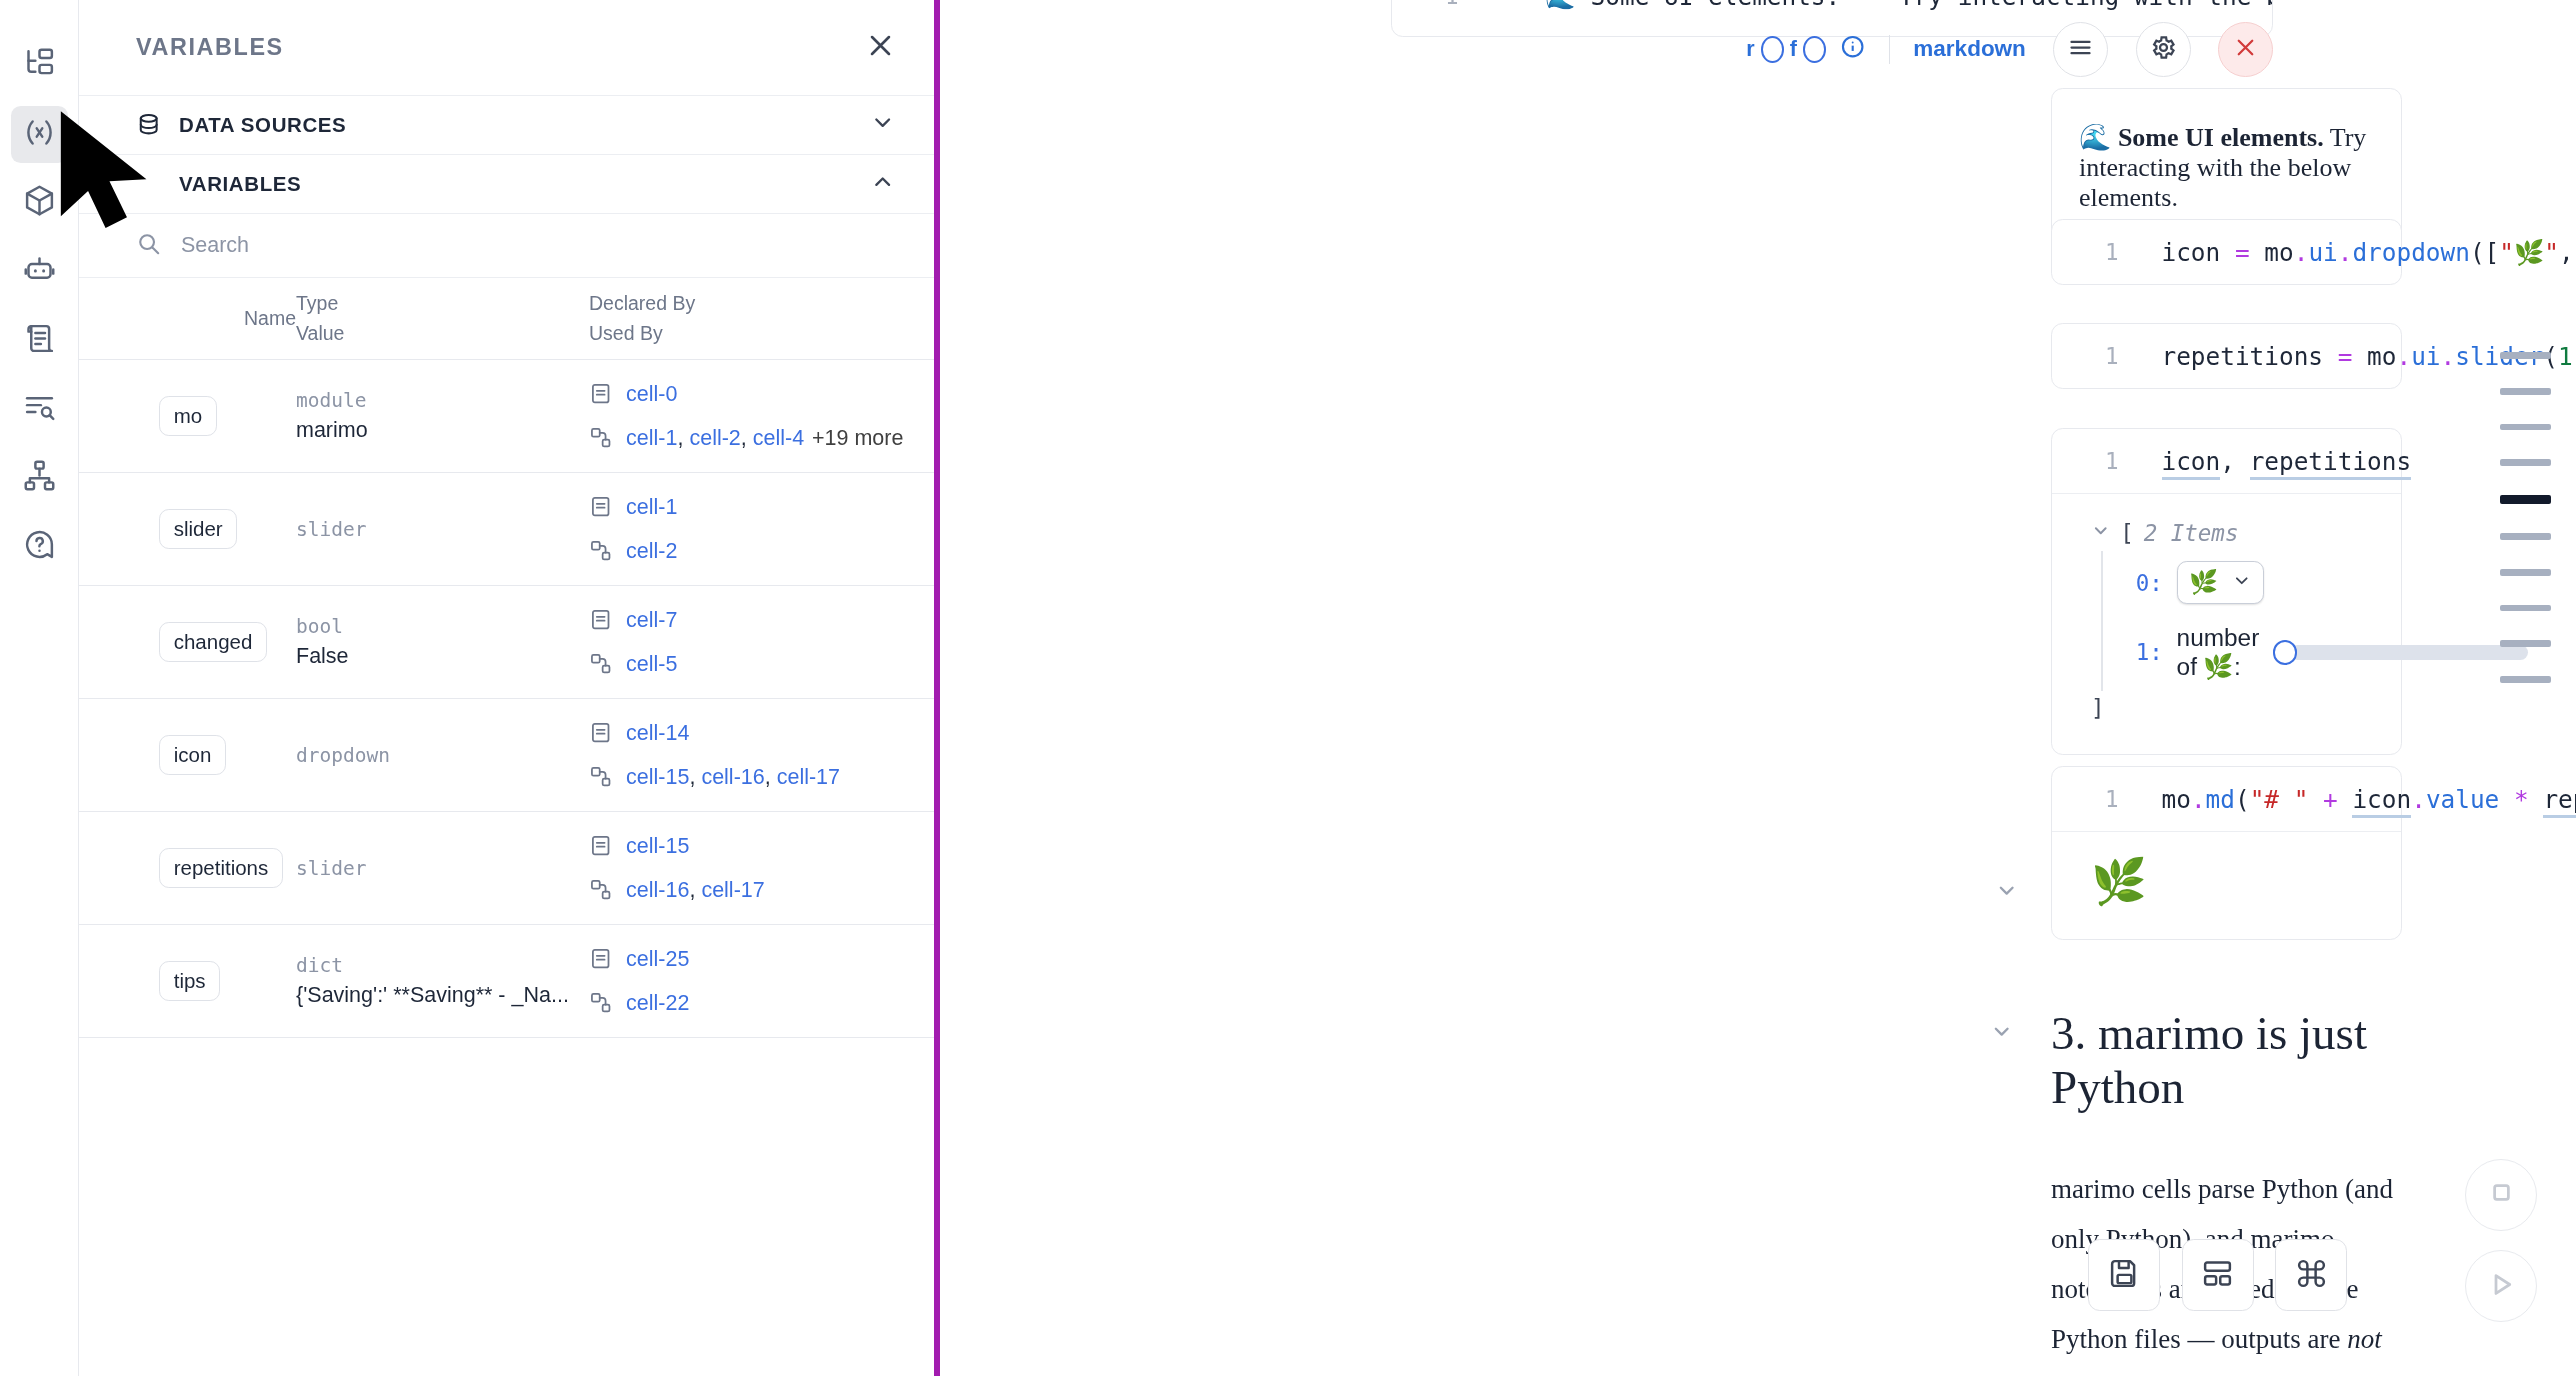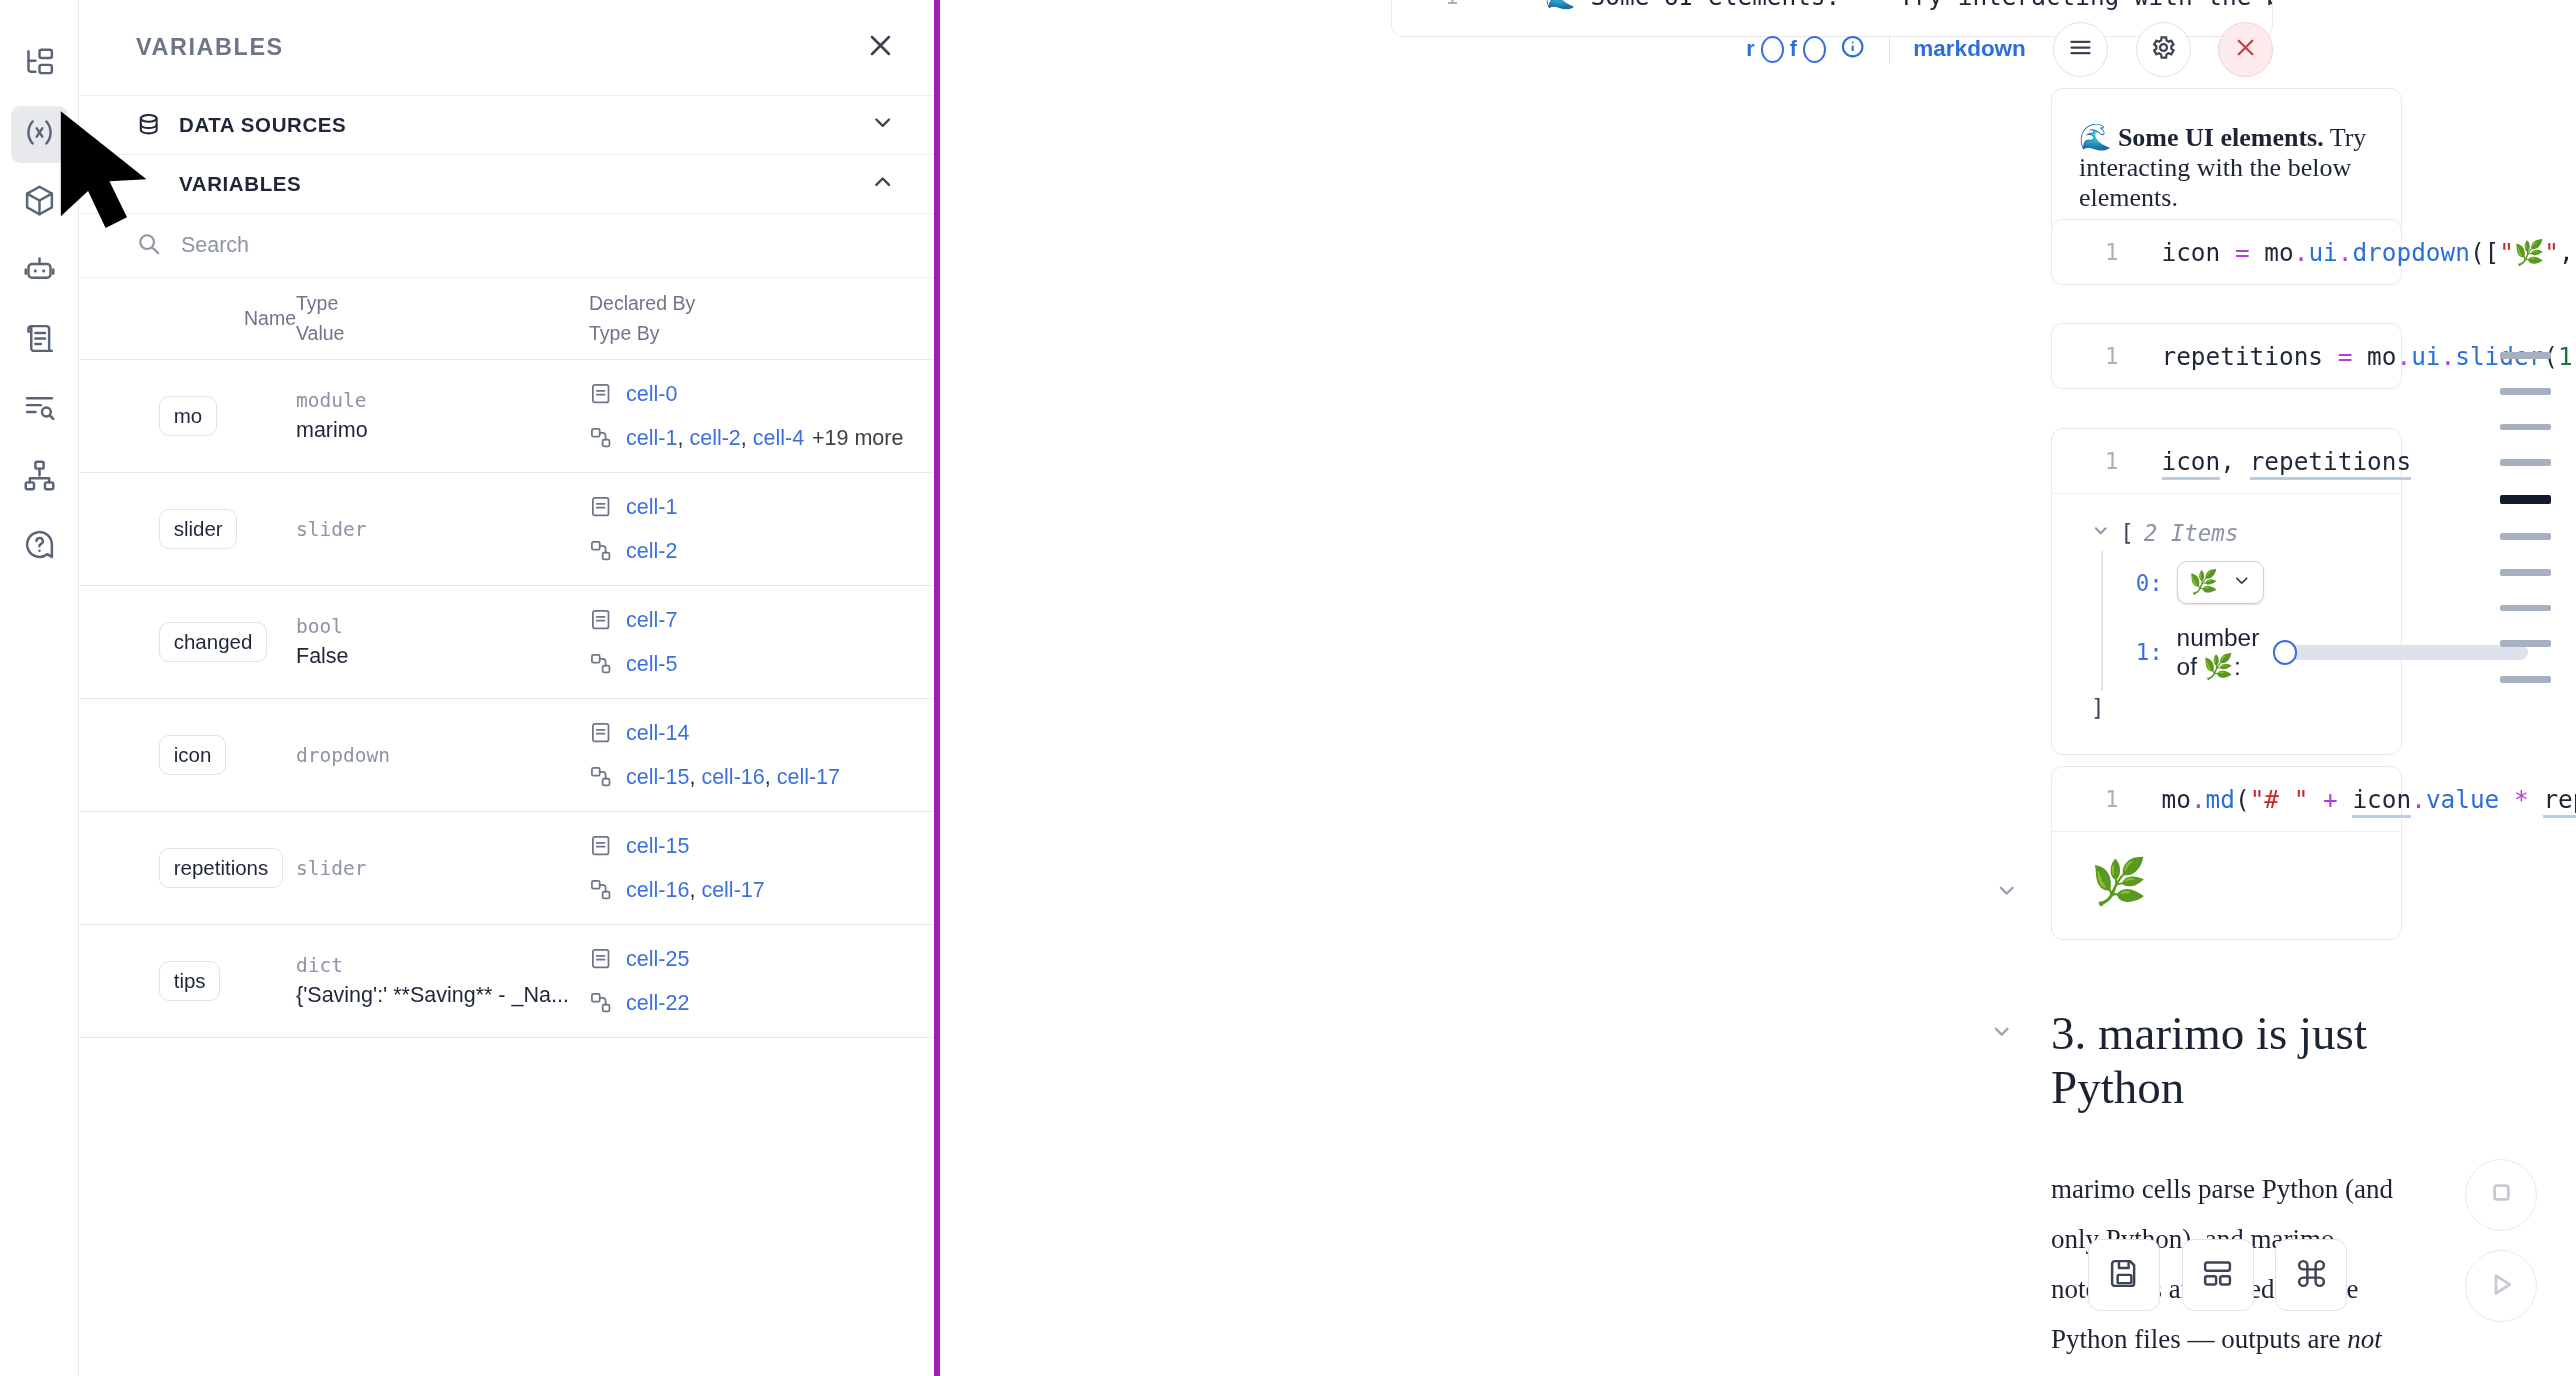--- a/index.html
+++ b/index.html
@@ -387,21 +387,21 @@
 
     <div class="vtable">
       <div class="vhead">
         <div class="c1">Name</div>
         <div class="c2">
           <span>Type</span>
           <span>Value</span>
         </div>
         <div class="c3">
           <span>Declared By</span>
-          <span>Type By</span>
+          <span>Used By</span>
         </div>
       </div>
       <div id="rows-host">
           <div class="vrow">
             <div class="c1"><span class="name-chip">mo</span></div>
             <div class="c2">
               <span class="vtype">module</span>
               <span class="vvalue">marimo</span>
             </div>
             <div class="c3">

